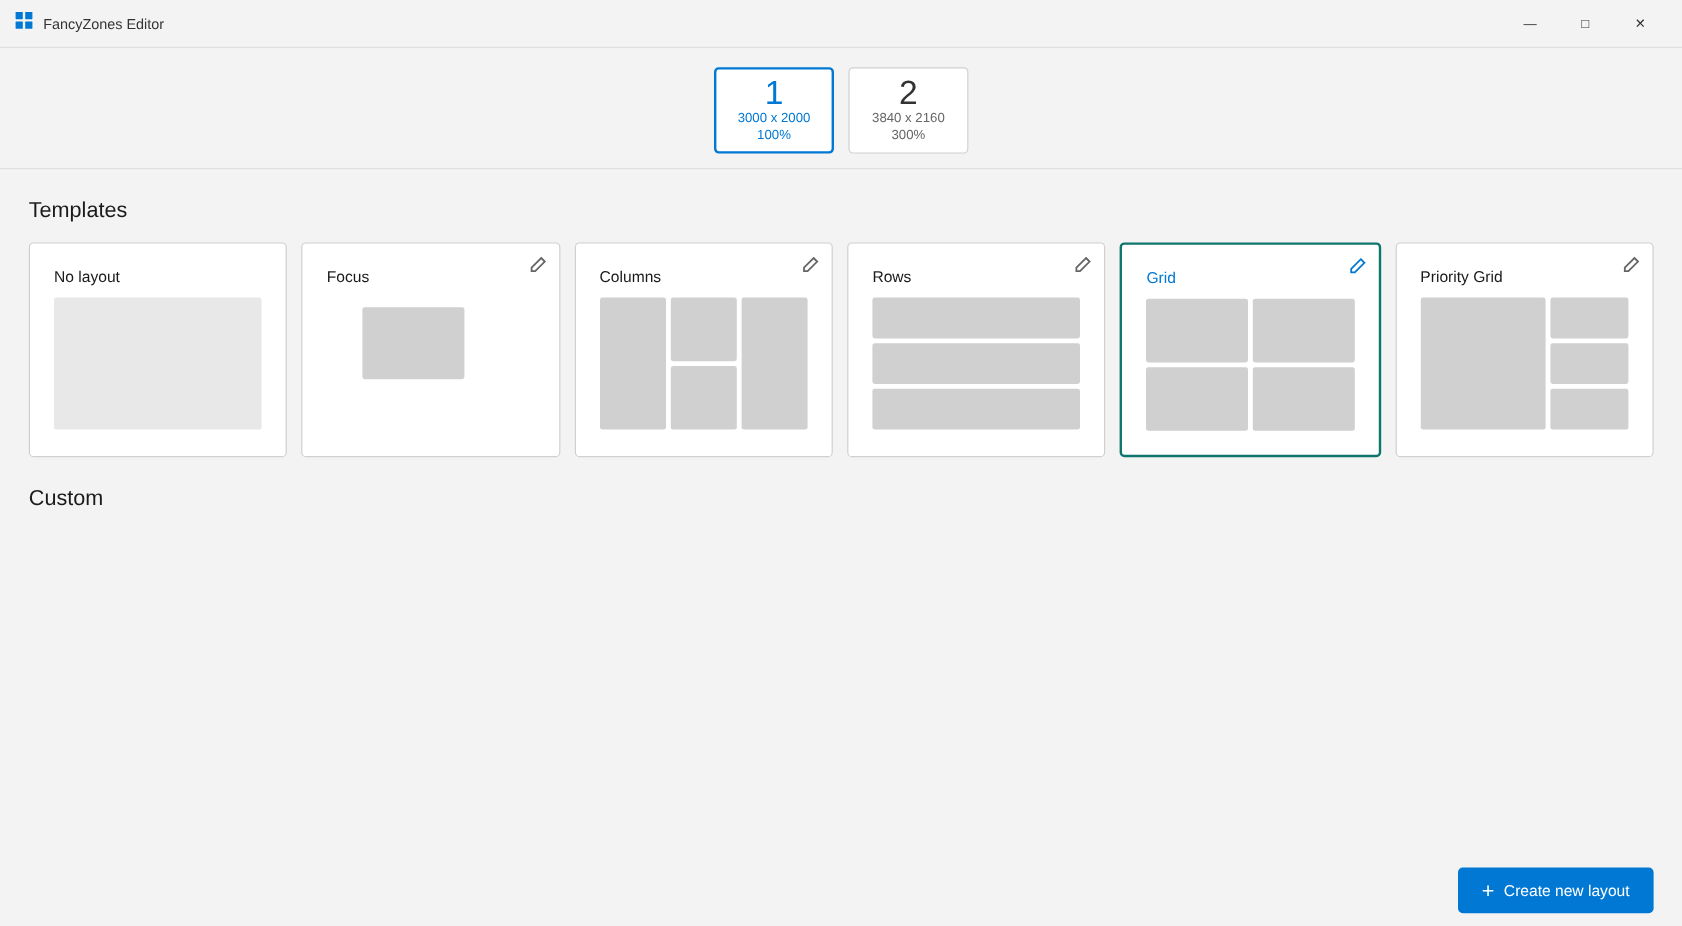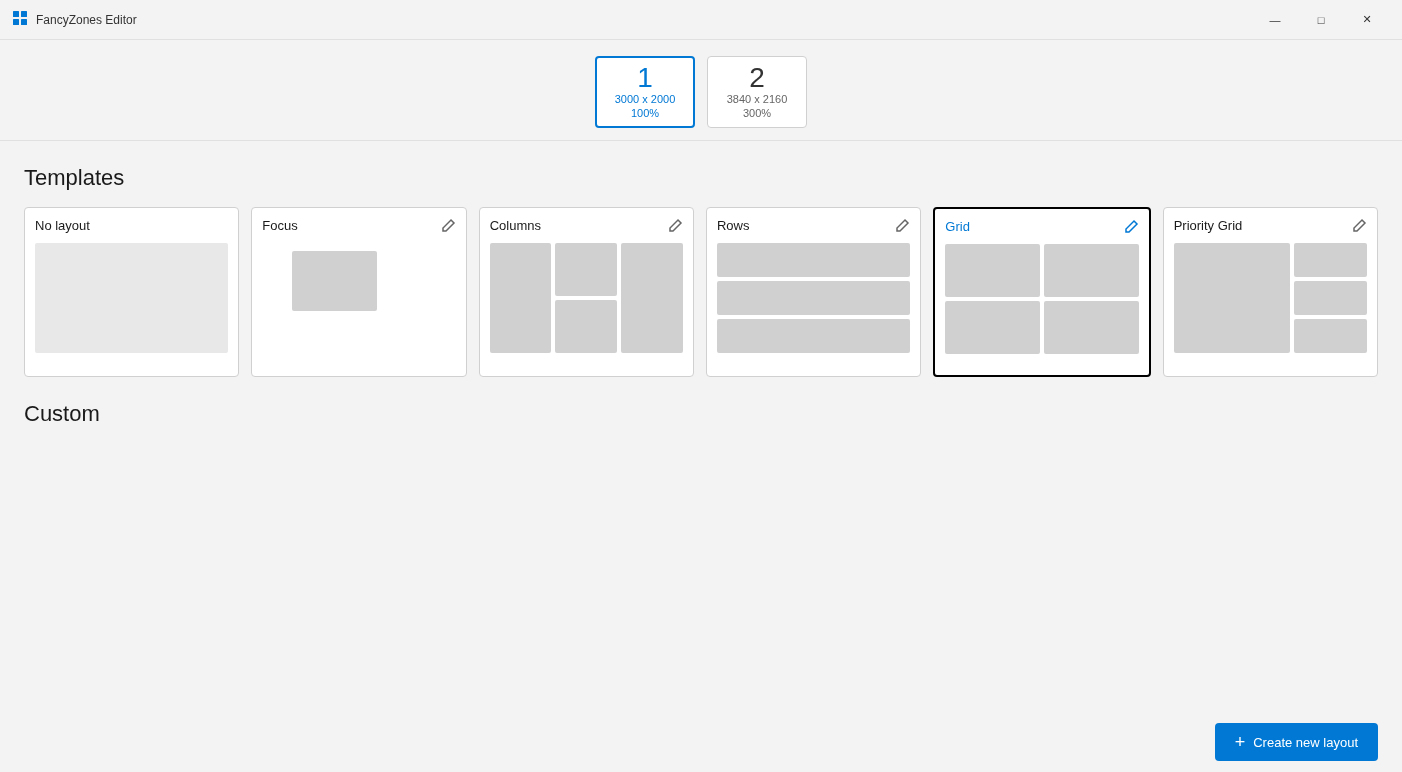--- a/index.html
+++ b/index.html
@@ -99,44 +99,44 @@
     
     .main-content {
       flex: 1;
       padding: 24px 24px 0;
       overflow: hidden;
       display: flex;
       flex-direction: column;
     }
 
     .section-title {
-      font-size: 22px;
+      font-size: 18px;
       font-weight: 400;
       color: #1a1a1a;
       margin-bottom: 16px;
     }
 
     
     .templates-row {
       display: flex;
       gap: 12px;
       flex-shrink: 0;
     }
     .template-card {
       flex: 1;
       background: white;
       border: 1px solid #d0d0d0;
       border-radius: 4px;
-      padding: 10px;
+      padding: 20px;
       cursor: pointer;
       position: relative;
       min-height: 170px;
     }
     .template-card.selected {
-      border: 2px solid #000000;
+      border: 2px solid #0f766e;
     }
     .template-card-title {
       font-size: 13px;
       color: #1a1a1a;
       margin-bottom: 10px;
     }
     .template-card.selected .template-card-title {
       color: #0078d4;
     }
     .edit-icon {

